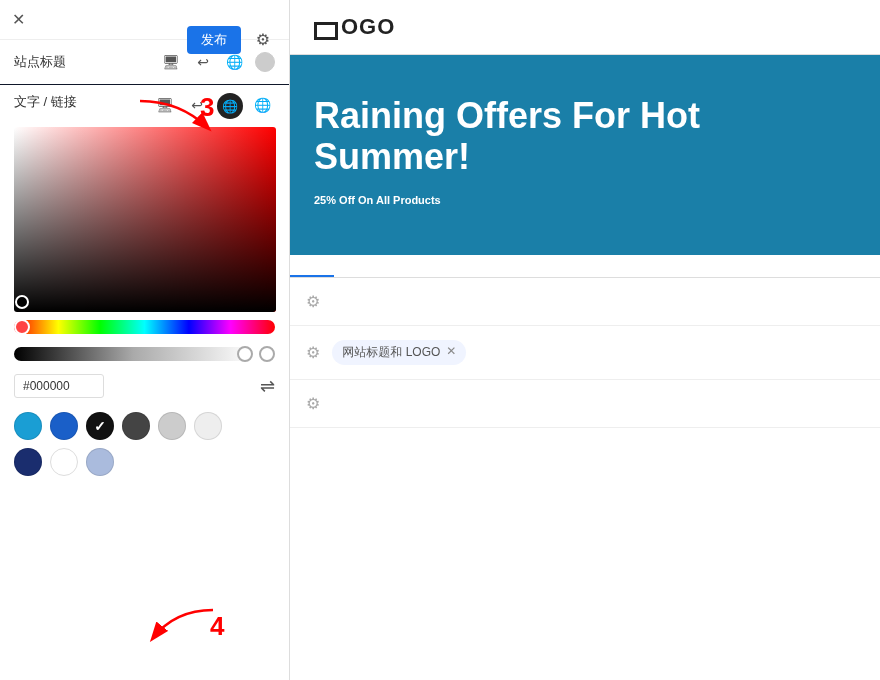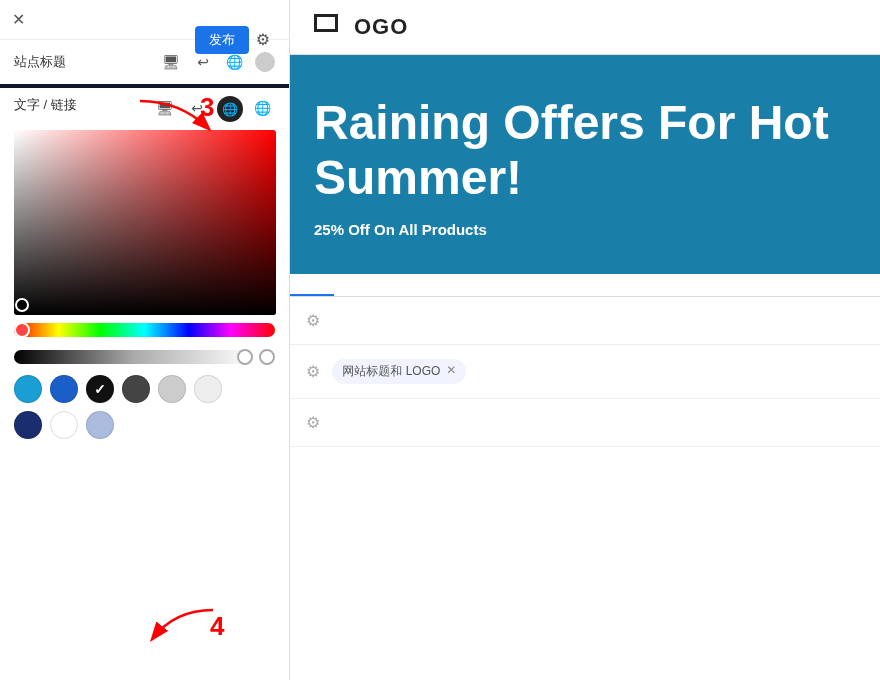--- a/index.html
+++ b/index.html
@@ -25,37 +25,37 @@
       padding: 8px 12px;
       border-bottom: 1px solid #eee;
       height: 40px;
     }
 
     .close-icon-btn {
       background: none; border: none; cursor: pointer; font-size: 16px; color: #555;
     }
 
     .top-bar-right {
-      display: flex; align-items: flex-end;  margin-top: 40px;
+      display: flex; align-items: flex-end; gap: 8px; margin-top: 40px;
     }
 
     .publish-btn {
       background: #1a73e8; color: #fff; border: none; border-radius: 4px;
       padding: 5px 14px; font-size: 13px; cursor: pointer; font-weight: 500;
     }
 
     .gear-btn {
       background: none; border: none; cursor: pointer; color: #555; font-size: 16px;
       width: 28px; height: 28px; display: flex; align-items: center; justify-content: center;
     }
 
     
     .panel-row {
       display: flex; align-items: center; padding: 10px 14px;
-      border-bottom: 4px solid #0f172a; gap: 8px;
+      border-bottom: 1px solid #0f172a; gap: 8px;
     }
 
     .panel-row-label {
       flex: 1; font-size: 13px; color: #333;
     }
 
     .icon-btn {
       background: none; border: none; cursor: pointer; color: #555; font-size: 14px;
       width: 24px; height: 24px; display: flex; align-items: center; justify-content: center;
     }
@@ -288,24 +288,24 @@
       cursor: pointer;
     }
 
     
     .hero-section {
       background: #1a7fa8;
       padding: 40px 24px 36px 24px;
       min-height: 200px;
     }
     .hero-title {
-      font-size: 48px; font-weight: 900; color: #fff; line-height: 1.15; margin-bottom: 16px;
+      font-size: 36px; font-weight: 900; color: #fff; line-height: 1.15; margin-bottom: 16px;
     }
     .hero-subtitle {
-      font-size: 15px; font-weight: 700; color: #fff;
+      font-size: 11px; font-weight: 700; color: #fff;
     }
 
     
     .preview-tabs {
       display: flex; gap: 0; padding: 0 0; background: #fff;
       border-bottom: 1px solid #ddd;
     }
     .preview-tab {
       padding: 10px 22px; font-size: 12px; color: #666; cursor: pointer;
       border-bottom: 2px solid transparent;
@@ -382,20 +382,24 @@
 
   <div class="hue-slider-wrap">
     <input type="range" class="hue-slider" min="0" max="360" value="0" style="">
   </div>
 
   <div class="alpha-slider-wrap">
     <input type="range" class="alpha-slider" min="0" max="100" value="100" style="">
     <div class="alpha-thumb-right"></div>
   </div>
 
+  <div class="hex-row">
+    <input class="hex-input" type="text" value="#000000" style="">
+    <span class="adjust-icon">⇌</span>
+  </div>
 
   <div class="swatches-section">
     <div class="swatches-row">
       <div class="swatch" style="background:#1a9ed4;"></div>
       <div class="swatch" style="background:#1a5fc8;"></div>
       <div class="swatch selected" style="background:#111111;"></div>
       <div class="swatch" style="background:#444444;"></div>
       <div class="swatch" style="background:#cccccc;"></div>
       <div class="swatch" style="background:#eeeeee;"></div>
     </div>
@@ -416,21 +420,21 @@
     <path d="M68,10 Q30,10 8,38" stroke="red" stroke-width="2.5" fill="none" marker-end="url(#ah4)"></path>
   </svg>
 
 
 </div>
 
 <div class="right-panel">
 
   <div class="preview-nav">
     <div class="logo-box">
-      <span style="font-size:22px; font-weight:900; letter-spacing:1px; color:#222; display:flex; align-items:flex-start; gap:14px;">
+      <span style="font-size:22px; font-weight:900; letter-spacing:1px; color:#222; display:flex; align-items:flex-end; gap:1px;">
         <span style="display:inline-block; width:24px; height:18px; border:3px solid #222; margin-right:2px;"></span>
         <span>OGO</span>
       </span>
     </div>
   </div>
 
   <div class="hero-section">
     <div class="hero-title">Raining Offers For Hot Summer!</div>
     <div class="hero-subtitle">25% Off On All Products</div>
   </div>

